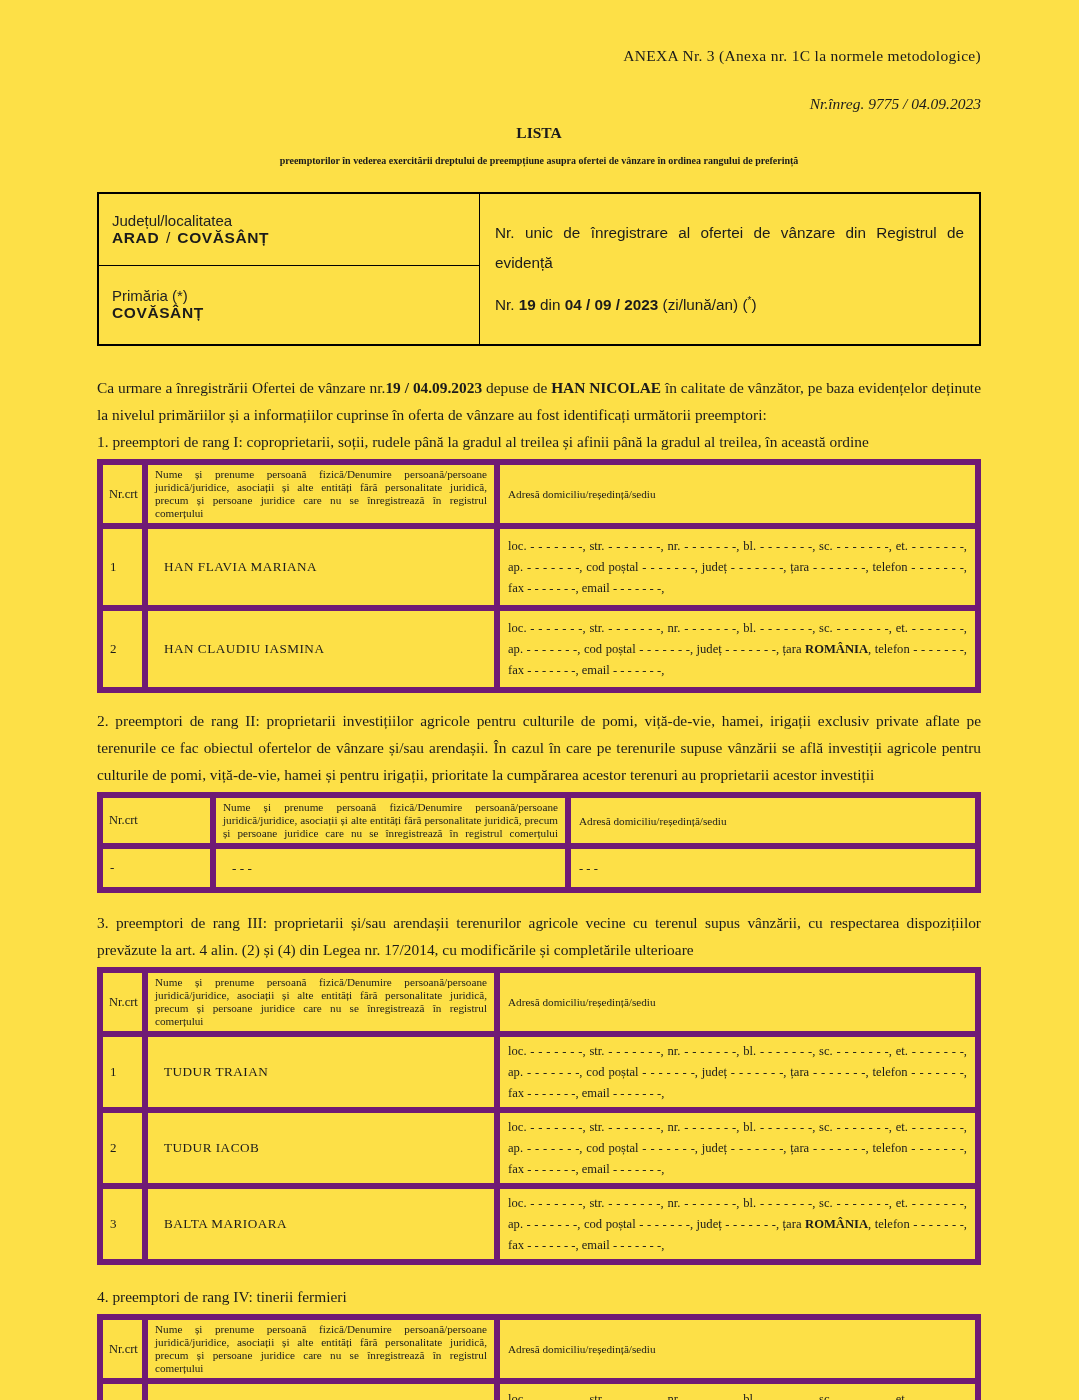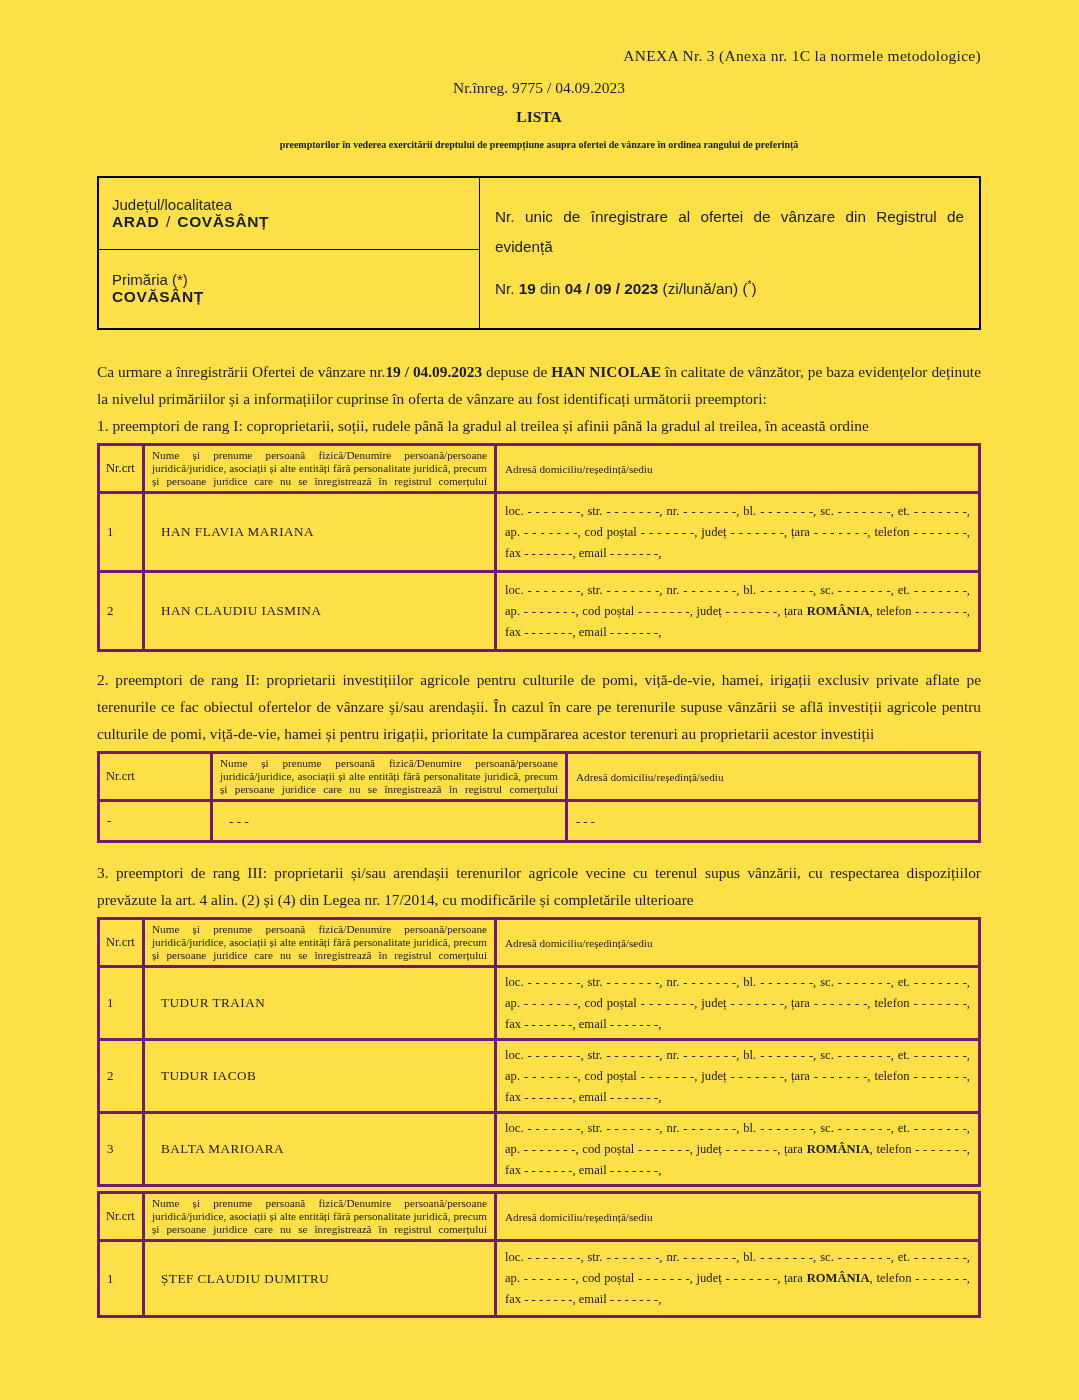--- a/index.html
+++ b/index.html
@@ -4,21 +4,21 @@
 <style>
   html,body { margin:0; padding:0; background:#ffffff; }
   .page {
     position:relative; width:1079px; height:1400px; background:#fde047;
     font-family:"Liberation Serif","DejaVu Serif",serif; color:#1b1b1b;
     overflow:hidden;
   }
   .content { width:884px; margin-left:97px; }
 
   .anexa   { margin-top:47px; text-align:right; font-size:15.5px; letter-spacing:0.3px; }
-  .regline { margin-top:14px; text-align:center; font-size:15.5px; }
+  .regline { margin-top:30px; text-align:right; font-size:15.5px;font-style:italic; }
   .title   { margin-top:11px; text-align:center; font-weight:bold; font-size:15.5px; }
   .subtitle{ margin:6px auto 0; max-width:845px; text-align:center; font-weight:bold;
              font-size:10px; line-height:25px; }
 
   .info-table { margin-top:19px; width:100%; border-collapse:collapse; border:2px solid #000;
                 font-family:"Liberation Sans","DejaVu Sans",sans-serif; }
   .info-table td { border:1px solid #000; }
   .it-left  { width:354px; padding:6px 13px; height:58px; vertical-align:middle; }
   .it-left.tall { height:66px;border-radius:22px; }
   .it-label { font-size:15px; color:#222; }
@@ -28,21 +28,21 @@
   .it-reg   { text-align:justify; line-height:30px; }
   .it-nr    { margin-top:8px; line-height:30px; }
   sup.star  { font-size:10px; }
 
   .para { margin:28px 0 0; font-size:15.4px; line-height:27px; text-align:justify; }
   .b    { font-weight:bold; }
   .sec  { margin:0; font-size:15.4px; line-height:27px; text-align:justify; }
   .m14  { margin-top:14px; } .m16 { margin-top:16px; } .m18 { margin-top:18px; }
 
   .ptable { margin-top:4px; width:100%; border-collapse:collapse; border:2px solid #000; }
-  .ptable th, .ptable td { border:3px solid #701a75; font-weight:normal; }
+  .ptable th, .ptable td { border:6px solid #701a75; font-weight:normal; }
   .ptable thead th { border-bottom:2px solid #000; }
   .h-nr   { font-size:12.5px; text-align:left; padding:2px 2px 2px 6px; vertical-align:middle; }
   .h-name { font-size:11.2px; line-height:13px; text-align:justify; text-align-last:justify;
             padding:3px 7px; vertical-align:middle; }
   .h-addr { font-size:11.2px; text-align:left; padding:3px 8px; vertical-align:middle;border-radius:23px; }
   .d-nr   { font-size:13px; padding-left:7px; vertical-align:middle; }
   .d-name { font-size:13.2px; font-weight:bold; padding-left:16px; letter-spacing:0.5px;
             vertical-align:middle; }
   .d-name.plain { font-weight:normal; letter-spacing:0; }
   .d-addr { font-size:12.6px; line-height:21px; padding:3px 8px; vertical-align:middle; }
@@ -203,20 +203,21 @@
           <td class="d-name">BALTA MARIOARA</td>
           <td class="d-addr">
             <div class="al">loc. - - - - - - -, str. - - - - - - -, nr. - - - - - - -, bl. - - - - - - -, sc. - - - - - - -, et. - - - - - - -,</div>
             <div class="al"><span>ap. - - - - - - -, cod poștal - - - - - - -, județ - - - - - - -, țara </span><span class="b">ROMÂNIA</span><span>, telefon - - - - - - -,</span></div>
             <div class="al last">fax - - - - - - -, email - - - - - - -,</div>
           </td>
         </tr>
       </tbody>
     </table>
 
+    <p class="sec m18">4. preemptori de rang IV: tinerii fermieri</p>
 
     <table class="ptable t4">
       <colgroup>
           <col class="c1">
           <col class="c2">
           <col class="c3">
         </colgroup>
       <thead>
         <tr>
           <th class="h-nr">Nr.crt</th>

